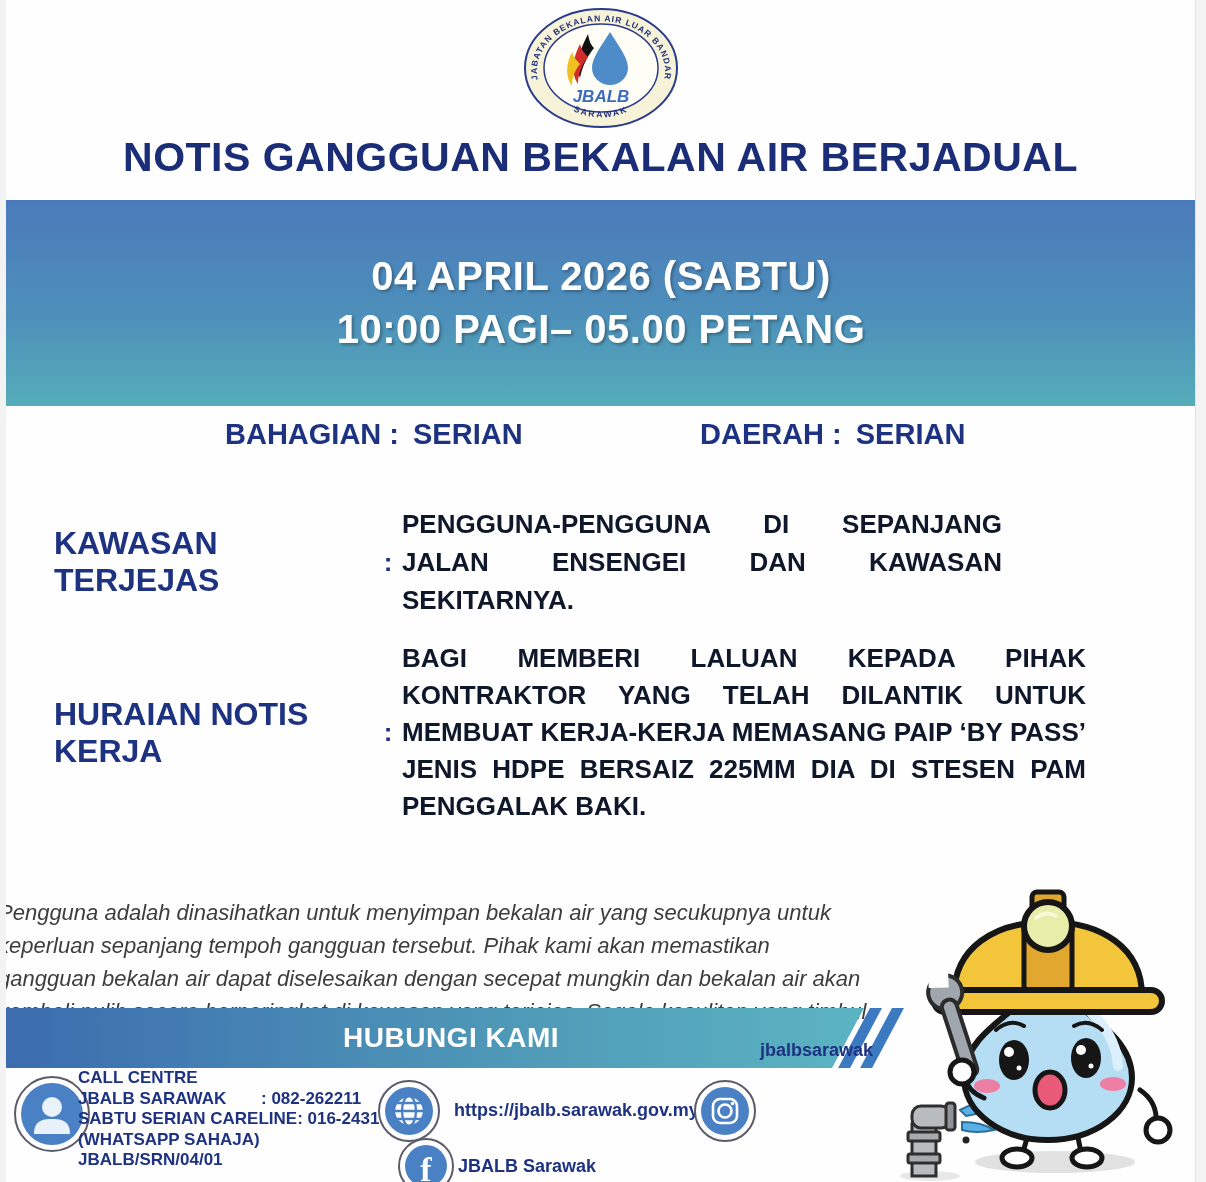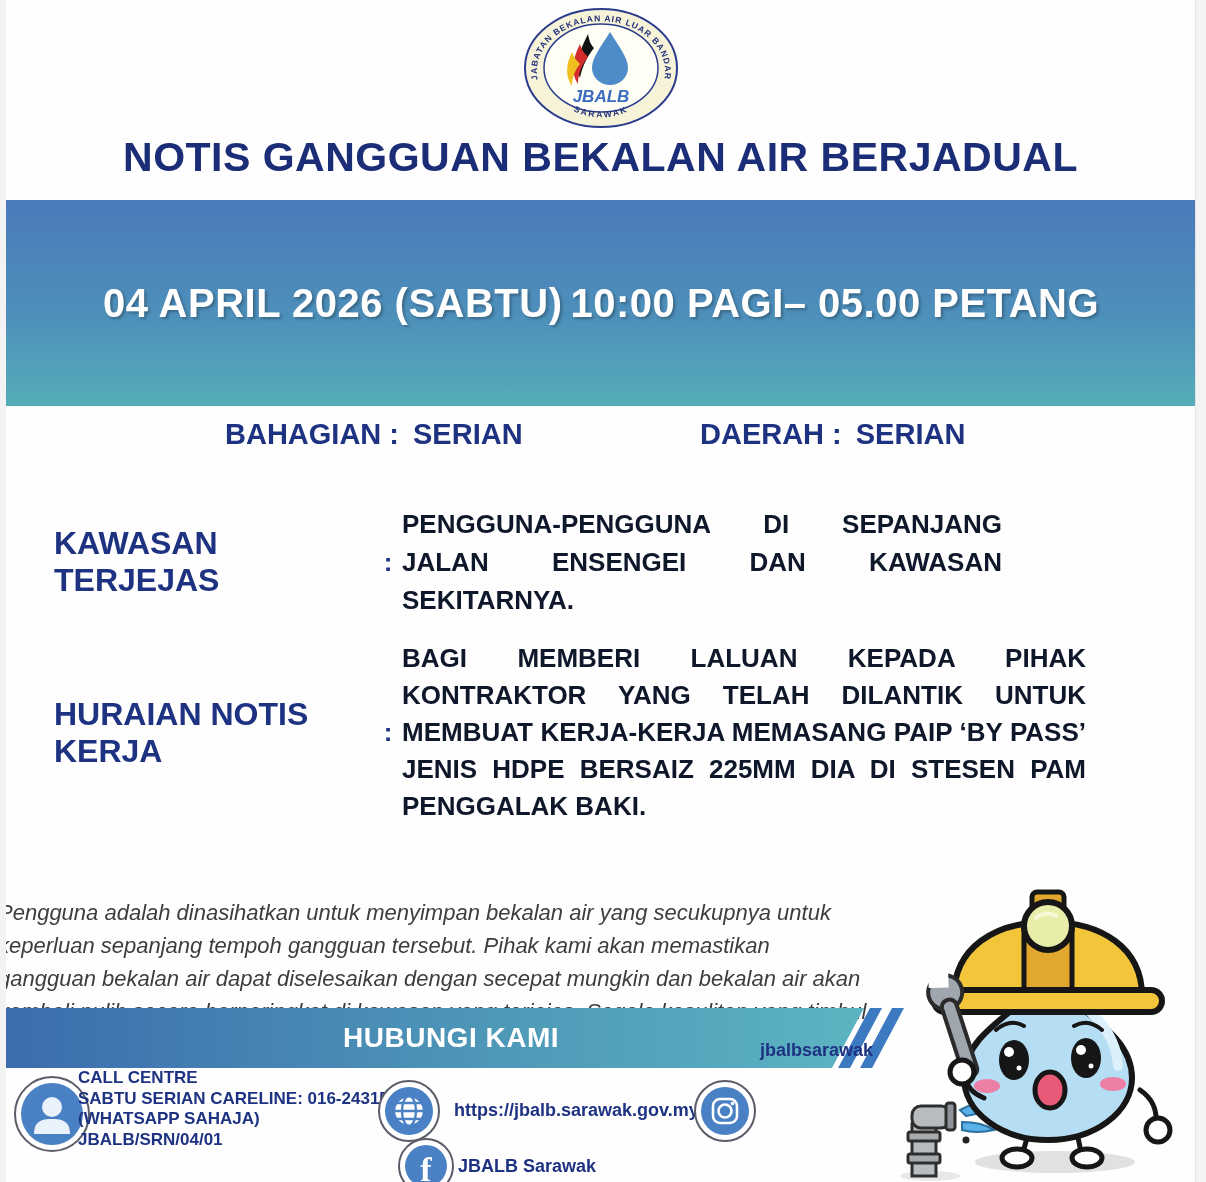--- a/index.html
+++ b/index.html
@@ -9,21 +9,21 @@
   .poster { position:absolute; left:6px; top:0; width:1190px; height:1182px; background:#fefefe; border-right:1px solid #e3e3e5; overflow:hidden; }
 
   
   .logo-wrap { position:absolute; top:6px; left:0; width:100%; display:flex; justify-content:center; }
   .title { position:absolute; top:134px; left:0; width:100%; text-align:center;
            font-size:41px; font-weight:bold; letter-spacing:.5px; color:#1c2d78; }
 
   
   .banner { position:absolute; top:200px; left:0; width:1190px; height:206px;
             background:linear-gradient(180deg,#4b7abb 0%,#4d8fba 55%,#55adb9 100%);
-            display:flex; align-items:center; justify-content:center; gap:8px; }
+            display:flex; flex-direction:column; align-items:center; justify-content:center; gap:8px; }
   .banner-line { color:#fff; font-weight:bold; font-size:40px; letter-spacing:.5px;
                  text-shadow:2px 2px 3px rgba(0,0,0,.28); }
 
   
   .region-row { position:absolute; top:418px; left:0; width:1190px; height:40px; color:#1e3282; font-weight:bold; font-size:29px; }
   .region-item { position:absolute; white-space:nowrap; }
   .region-item .val { margin-left:14px; }
   #bahagian { left:219px; }
   #daerah { left:694px; }
 
@@ -140,20 +140,21 @@
       <div class="icon-core">
         <svg width="56" height="56" viewBox="0 0 56 56">
           <circle cx="28" cy="21" r="10" fill="#e9f1fa"></circle>
           <path d="M 10,48 C 10,35 18,33 28,33 C 38,33 46,35 46,48 Z" fill="#e9f1fa"></path>
         </svg>
       </div>
     </div>
 
     <div class="call-block">
       <div>CALL CENTRE</div>
+      <div><span class="call-name">JBALB SARAWAK</span><span>: 082-262211</span></div>
       <div><span class="call-name">SABTU SERIAN CARELINE</span><span>: 016-2431566</span></div>
       <div><span class="call-name">(WHATSAPP SAHAJA)</span><span></span></div>
       <div><span class="call-name">JBALB/SRN/04/01</span><span></span></div>
     </div>
 
     <div class="icon-ring" id="icon-web">
       <div class="icon-core">
         <svg width="44" height="44" viewBox="0 0 44 44">
           <circle cx="22" cy="22" r="15" fill="#ffffff"></circle>
           <g stroke="#4a80c4" stroke-width="2.4" fill="none">

